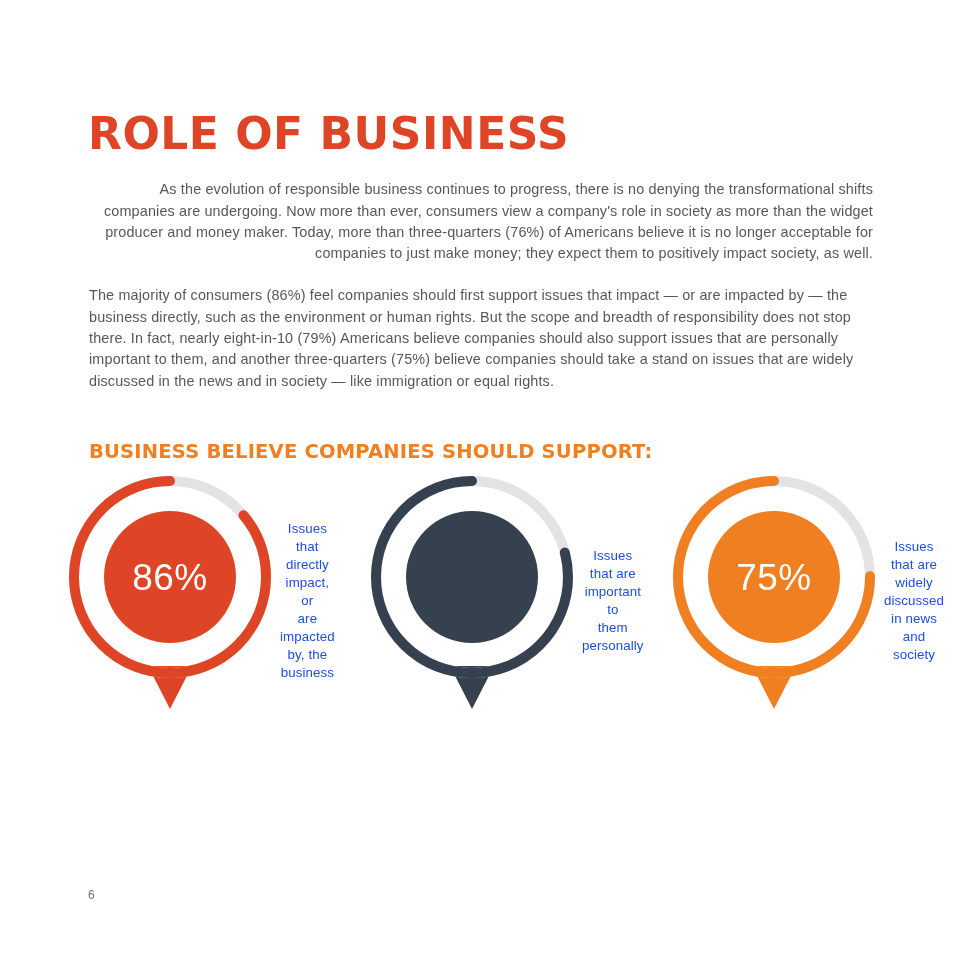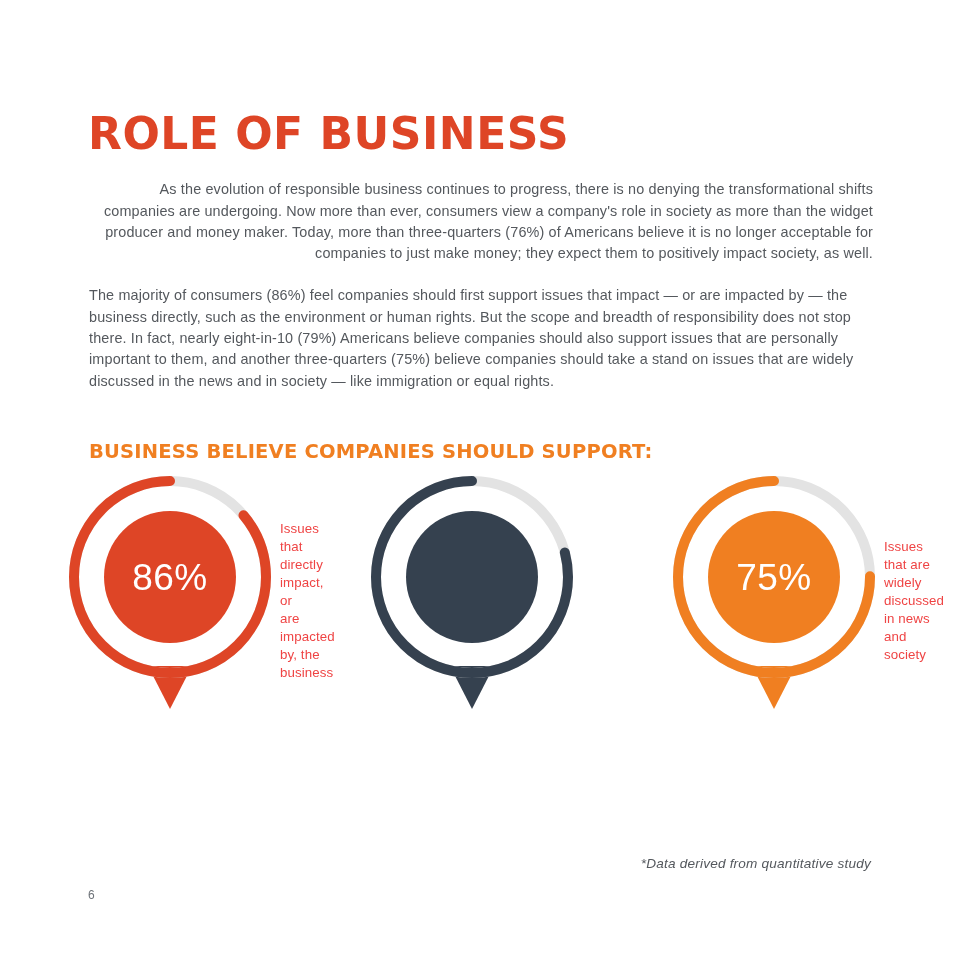--- a/index.html
+++ b/index.html
@@ -102,24 +102,24 @@
     justify-content: center;
     font-size: 37px;
     letter-spacing: 0.5px;
     color: #ffffff;
     font-family: "Liberation Sans", sans-serif;
     font-weight: 300;
     pointer-events: none;
   }
   .donut-caption {
     margin-top: 12px;
-    text-align: left;
+    text-align: center;
     font-size: 13.3px;
     line-height: 18px;
-    color: #ef4444;
+    color: #1d4ed8;
     letter-spacing: 0.1px;
     width: 230px;
     font-family: "Liberation Sans", sans-serif;
   }
 
   
   .footnote {
     position: absolute;
     right: 89px;
     top: 855px;
@@ -179,20 +179,24 @@
     </div>
 
     <div class="donut-item">
       <div class="donut-graphic">
         <svg viewBox="0 0 220 250" xmlns="http://www.w3.org/2000/svg">
           <path d="M 88 196 L 132 196 L 110 239 Z" fill="#35414F"></path>
           <circle cx="110" cy="107" r="96" fill="none" stroke="#E3E3E3" stroke-width="10"></circle>
           <circle cx="110" cy="107" r="96" fill="none" stroke="#35414F" stroke-width="10" stroke-linecap="round" stroke-dasharray="476.5 126.9" stroke-dashoffset="0" transform="rotate(-90 110 107) scale(1,-1) translate(0,-214)"></circle>
           <circle cx="110" cy="107" r="66" fill="#35414F"></circle>
         </svg>
+      </div>
+      <div class="donut-caption">
+        <span>Issues that are important to</span><br>
+        <span>them personally</span>
       </div>
     </div>
 
     <div class="donut-item">
       <div class="donut-graphic">
         <svg viewBox="0 0 220 250" xmlns="http://www.w3.org/2000/svg">
           <path d="M 88 196 L 132 196 L 110 239 Z" fill="#F07F21"></path>
           <circle cx="110" cy="107" r="96" fill="none" stroke="#E3E3E3" stroke-width="10"></circle>
           <circle cx="110" cy="107" r="96" fill="none" stroke="#F07F21" stroke-width="10" stroke-linecap="round" stroke-dasharray="452.4 150.9" stroke-dashoffset="0" transform="rotate(-90 110 107) scale(1,-1) translate(0,-214)"></circle>
           <circle cx="110" cy="107" r="66" fill="#F07F21"></circle>
@@ -200,17 +204,16 @@
         <div class="donut-value">75%</div>
       </div>
       <div class="donut-caption">
         <span>Issues that are widely discussed</span><br>
         <span>in news and society</span>
       </div>
     </div>
 
   </div>
 
-  <div class="footnote">*Data derived from quantitative study</div>
 
   <div class="page-number">6</div>
 
 </div>
 
 </body></html>

